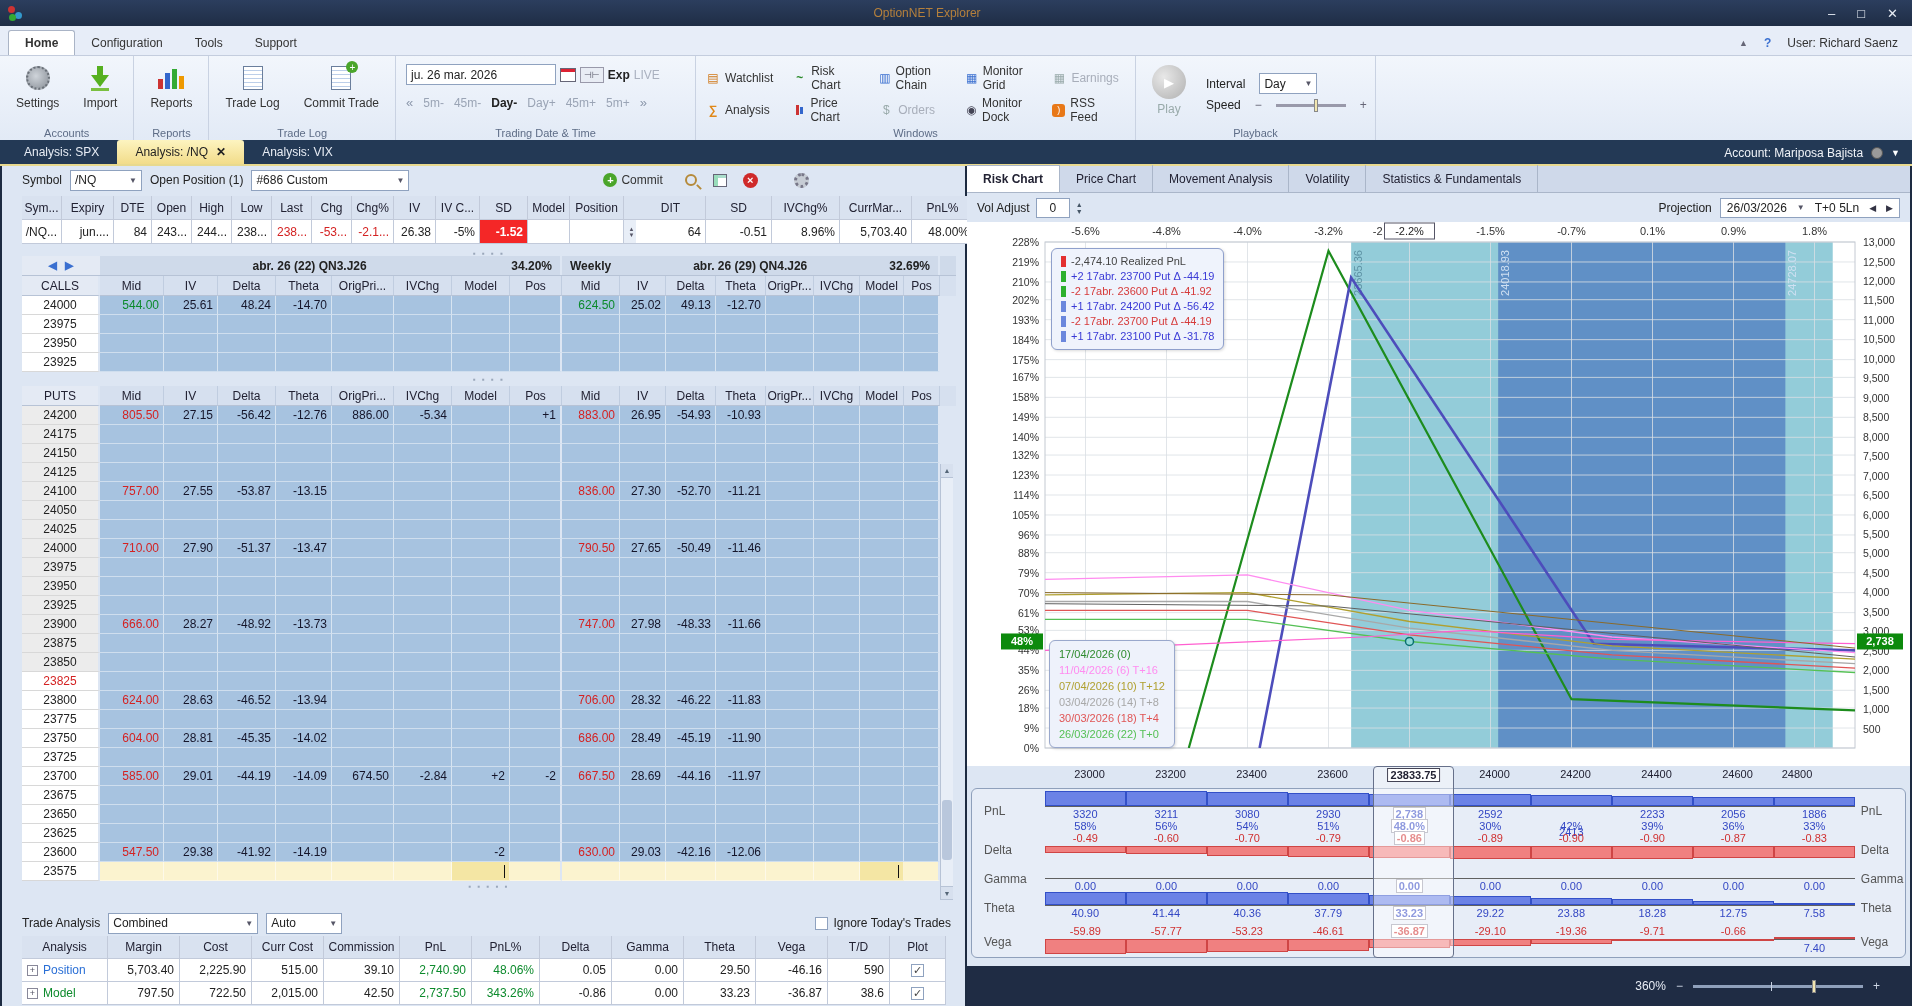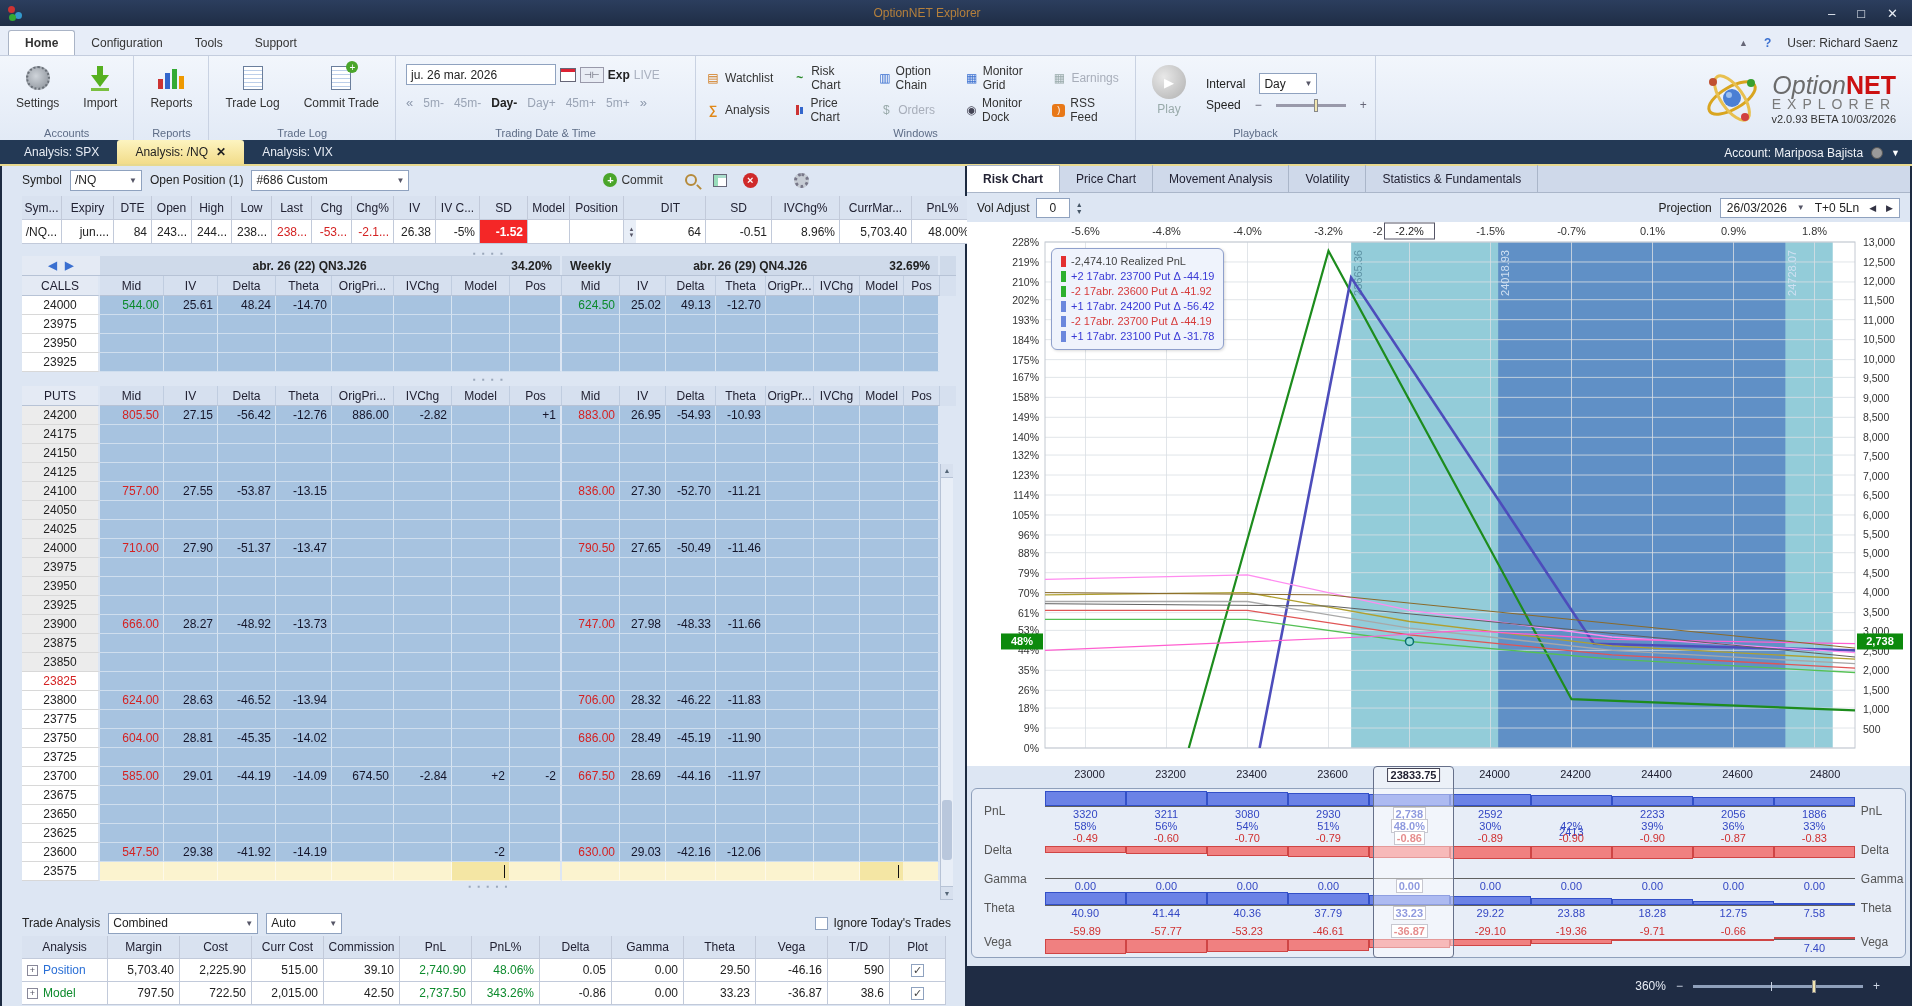--- a/index.html
+++ b/index.html
@@ -328,36 +328,20 @@
             <span style="color:#667">−</span>
             <span class="slider" style="width:70px;background:#99a">
                 <span class="th" style="left:55%"></span>
               </span>
             <span style="color:#667">+</span>
           </div>
         </div>
       </div>
       <div class="glabel">Playback</div>
     </div>
-    <div id="logo">
-      <svg width="62" height="56" viewBox="0 0 62 56">
-        <ellipse cx="31" cy="28" rx="26" ry="11" fill="none" stroke="#d9a520" stroke-width="3" transform="rotate(-30 31 28)"></ellipse>
-        <ellipse cx="31" cy="28" rx="26" ry="11" fill="none" stroke="#e8c050" stroke-width="3" transform="rotate(55 31 28)"></ellipse>
-        <circle cx="31" cy="28" r="9" fill="#4a7fd4"></circle>
-          <circle cx="28" cy="25" r="3" fill="#9cc0f0"></circle>
-        <circle cx="12" cy="12" r="4" fill="#c05030"></circle>
-          <circle cx="50" cy="13" r="4" fill="#3aa030"></circle>
-          <circle cx="44" cy="47" r="4" fill="#d04040"></circle>
-      </svg>
-      <div id="logotext">
-        <div class="l1"><i style="color:#6b6b6b">Option</i><b>NET</b></div>
-        <div class="l2">EXPLORER</div>
-        <div class="l3">v2.0.93 BETA 10/03/2026</div>
-      </div>
-    </div>
   </div>
 
   <div id="tabstrip" class="abs">
     <div id="doctabs" style="display:flex;align-items:center;padding-left:6px">
         <div class="dtab">Analysis: SPX</div>
         <div class="dtab active">Analysis: /NQ<span class="x">✕</span></div>
         <div class="dtab">Analysis: VIX</div>
       </div>
     <div id="acct">
       <span>Account: Mariposa Bajista</span>
@@ -574,21 +558,21 @@
           <div class="hcell" style="width:44px">Model</div>
           <div class="hcell" style="width:36px">Pos</div>
         </div>
         <div class="crow">
       <div class="strikec gray">24200</div>
       <div class="dcell mid-red" style="width:64px">805.50</div>
           <div class="dcell" style="width:54px">27.15</div>
           <div class="dcell" style="width:58px">-56.42</div>
           <div class="dcell" style="width:56px">-12.76</div>
           <div class="dcell" style="width:62px">886.00</div>
-          <div class="dcell" style="width:58px">-2.82</div>
+          <div class="dcell" style="width:58px">-5.34</div>
           <div class="dcell" style="width:58px"></div>
           <div class="dcell secgap" style="width:52px">+1</div>
           <div class="dcell mid-red" style="width:58px">883.00</div>
           <div class="dcell" style="width:46px">26.95</div>
           <div class="dcell" style="width:50px">-54.93</div>
           <div class="dcell" style="width:50px">-10.93</div>
           <div class="dcell" style="width:48px"></div>
           <div class="dcell" style="width:46px"></div>
           <div class="dcell" style="width:44px"></div>
           <div class="dcell secgap" style="width:36px"></div>
@@ -1315,33 +1299,41 @@
           </div>
           <div class="row">
             <span class="lm" style="background:#6a87dd"></span>
             <span style="color:#d63a3a">-2 17abr. 23700 Put Δ  -44.19</span>
           </div>
           <div class="row">
             <span class="lm" style="background:#6a87dd"></span>
             <span style="color:#3a3ad6">+1 17abr. 23100 Put Δ  -31.78</span>
           </div>
         </div>
+      <div id="ttip" style="left: 82px; top: 418px;">
+          <div style="color:#2e8b2e">17/04/2026 (0)</div>
+          <div style="color:#ff8cf0">11/04/2026 (6) T+16</div>
+          <div style="color:#b0a030">07/04/2026 (10) T+12</div>
+          <div style="color:#a8a8a8">03/04/2026 (14) T+8</div>
+          <div style="color:#e05555">30/03/2026 (18) T+4</div>
+          <div style="color:#55c055">26/03/2026 (22) T+0</div>
+        </div>
     </div>
     <div id="greeks">
       <div id="gxlab">
           <span class="" style="left:122.5px">23000</span>
           <span class="" style="left:203.5px">23200</span>
           <span class="" style="left:284.5px">23400</span>
           <span class="" style="left:365.5px">23600</span>
           <span class="cur" style="left:446.5px">23833.75</span>
           <span class="" style="left:527.5px">24000</span>
           <span class="" style="left:608.5px">24200</span>
           <span class="" style="left:689.5px">24400</span>
           <span class="" style="left:770.5px">24600</span>
-          <span class="" style="left:858px">24800</span>
+          <span class="" style="left:830px">24800</span>
         </div>
       <div id="gpanel">
           <div class="grow" style="height:44px">
             <div class="glab">PnL</div>
             <div class="gcols" style="width:810px">
               <div class="baseline" style="top:17px"></div>
               <div class="gcol" style="width:81px">
                 <div class="gbar blue" style="top:2px;height:15px"></div>
                 <div class="gval blue" style="top:19px">3320</div>
                 <div class="gval blue" style="top:31px">58%</div>

